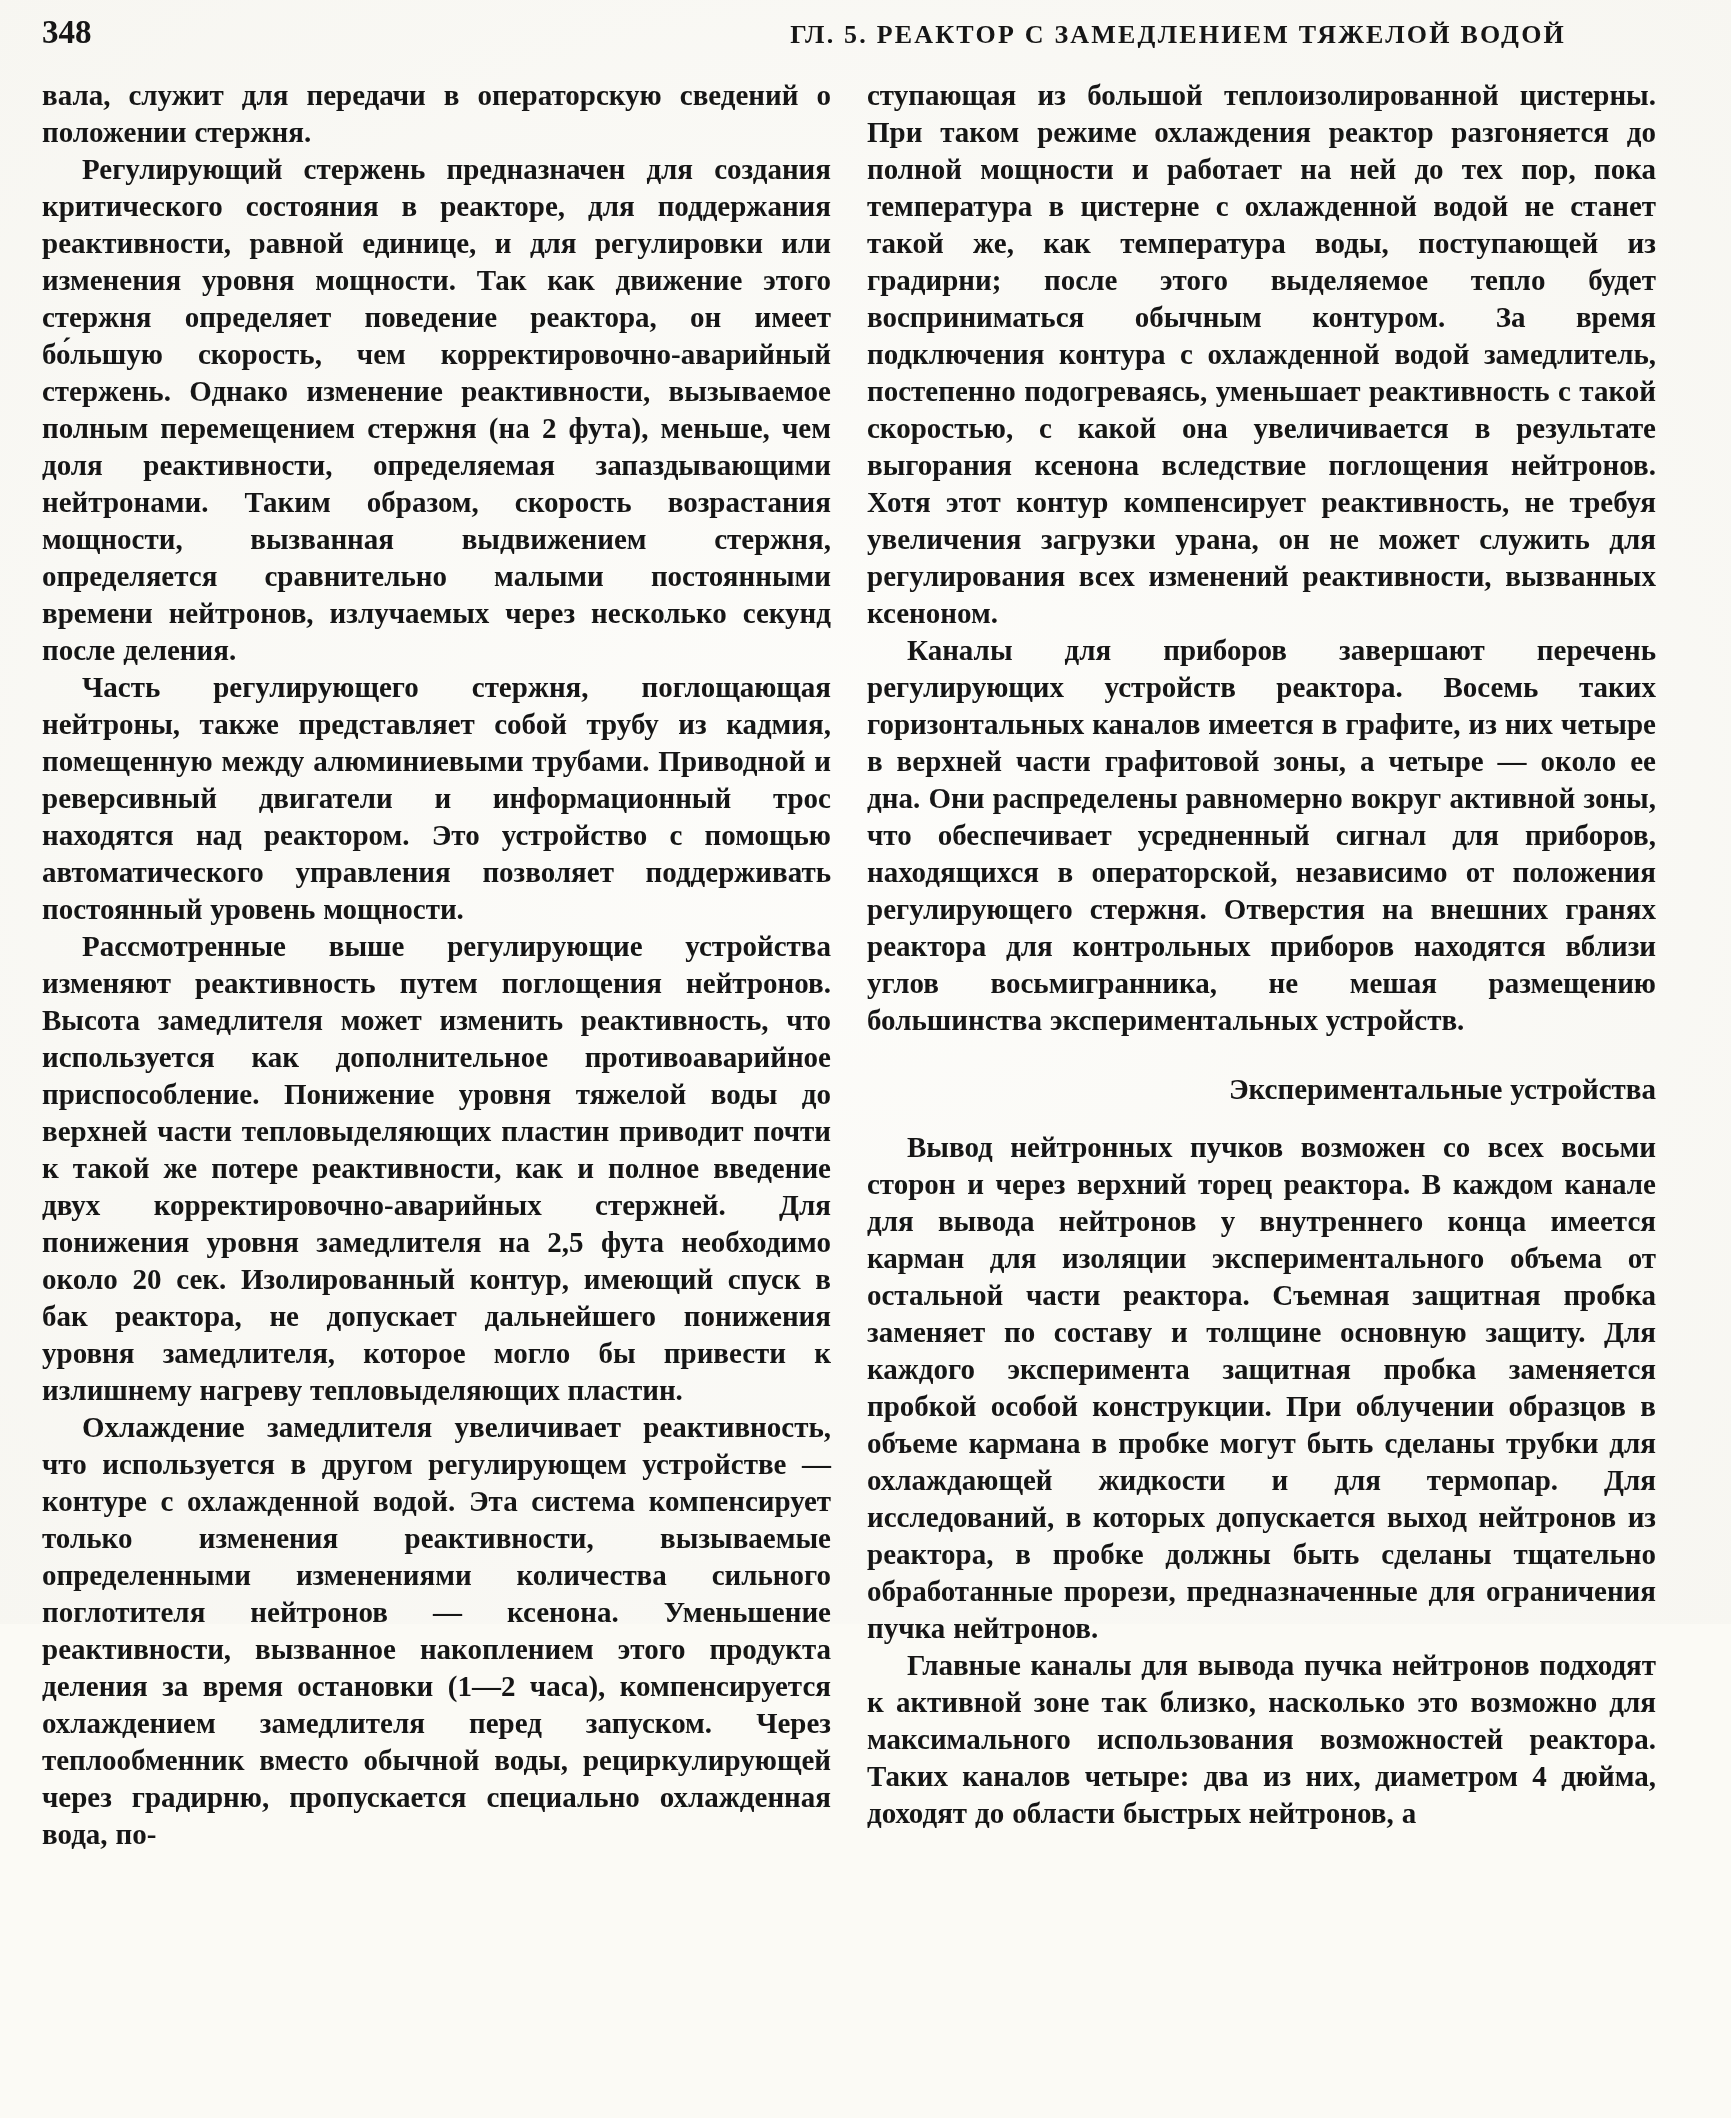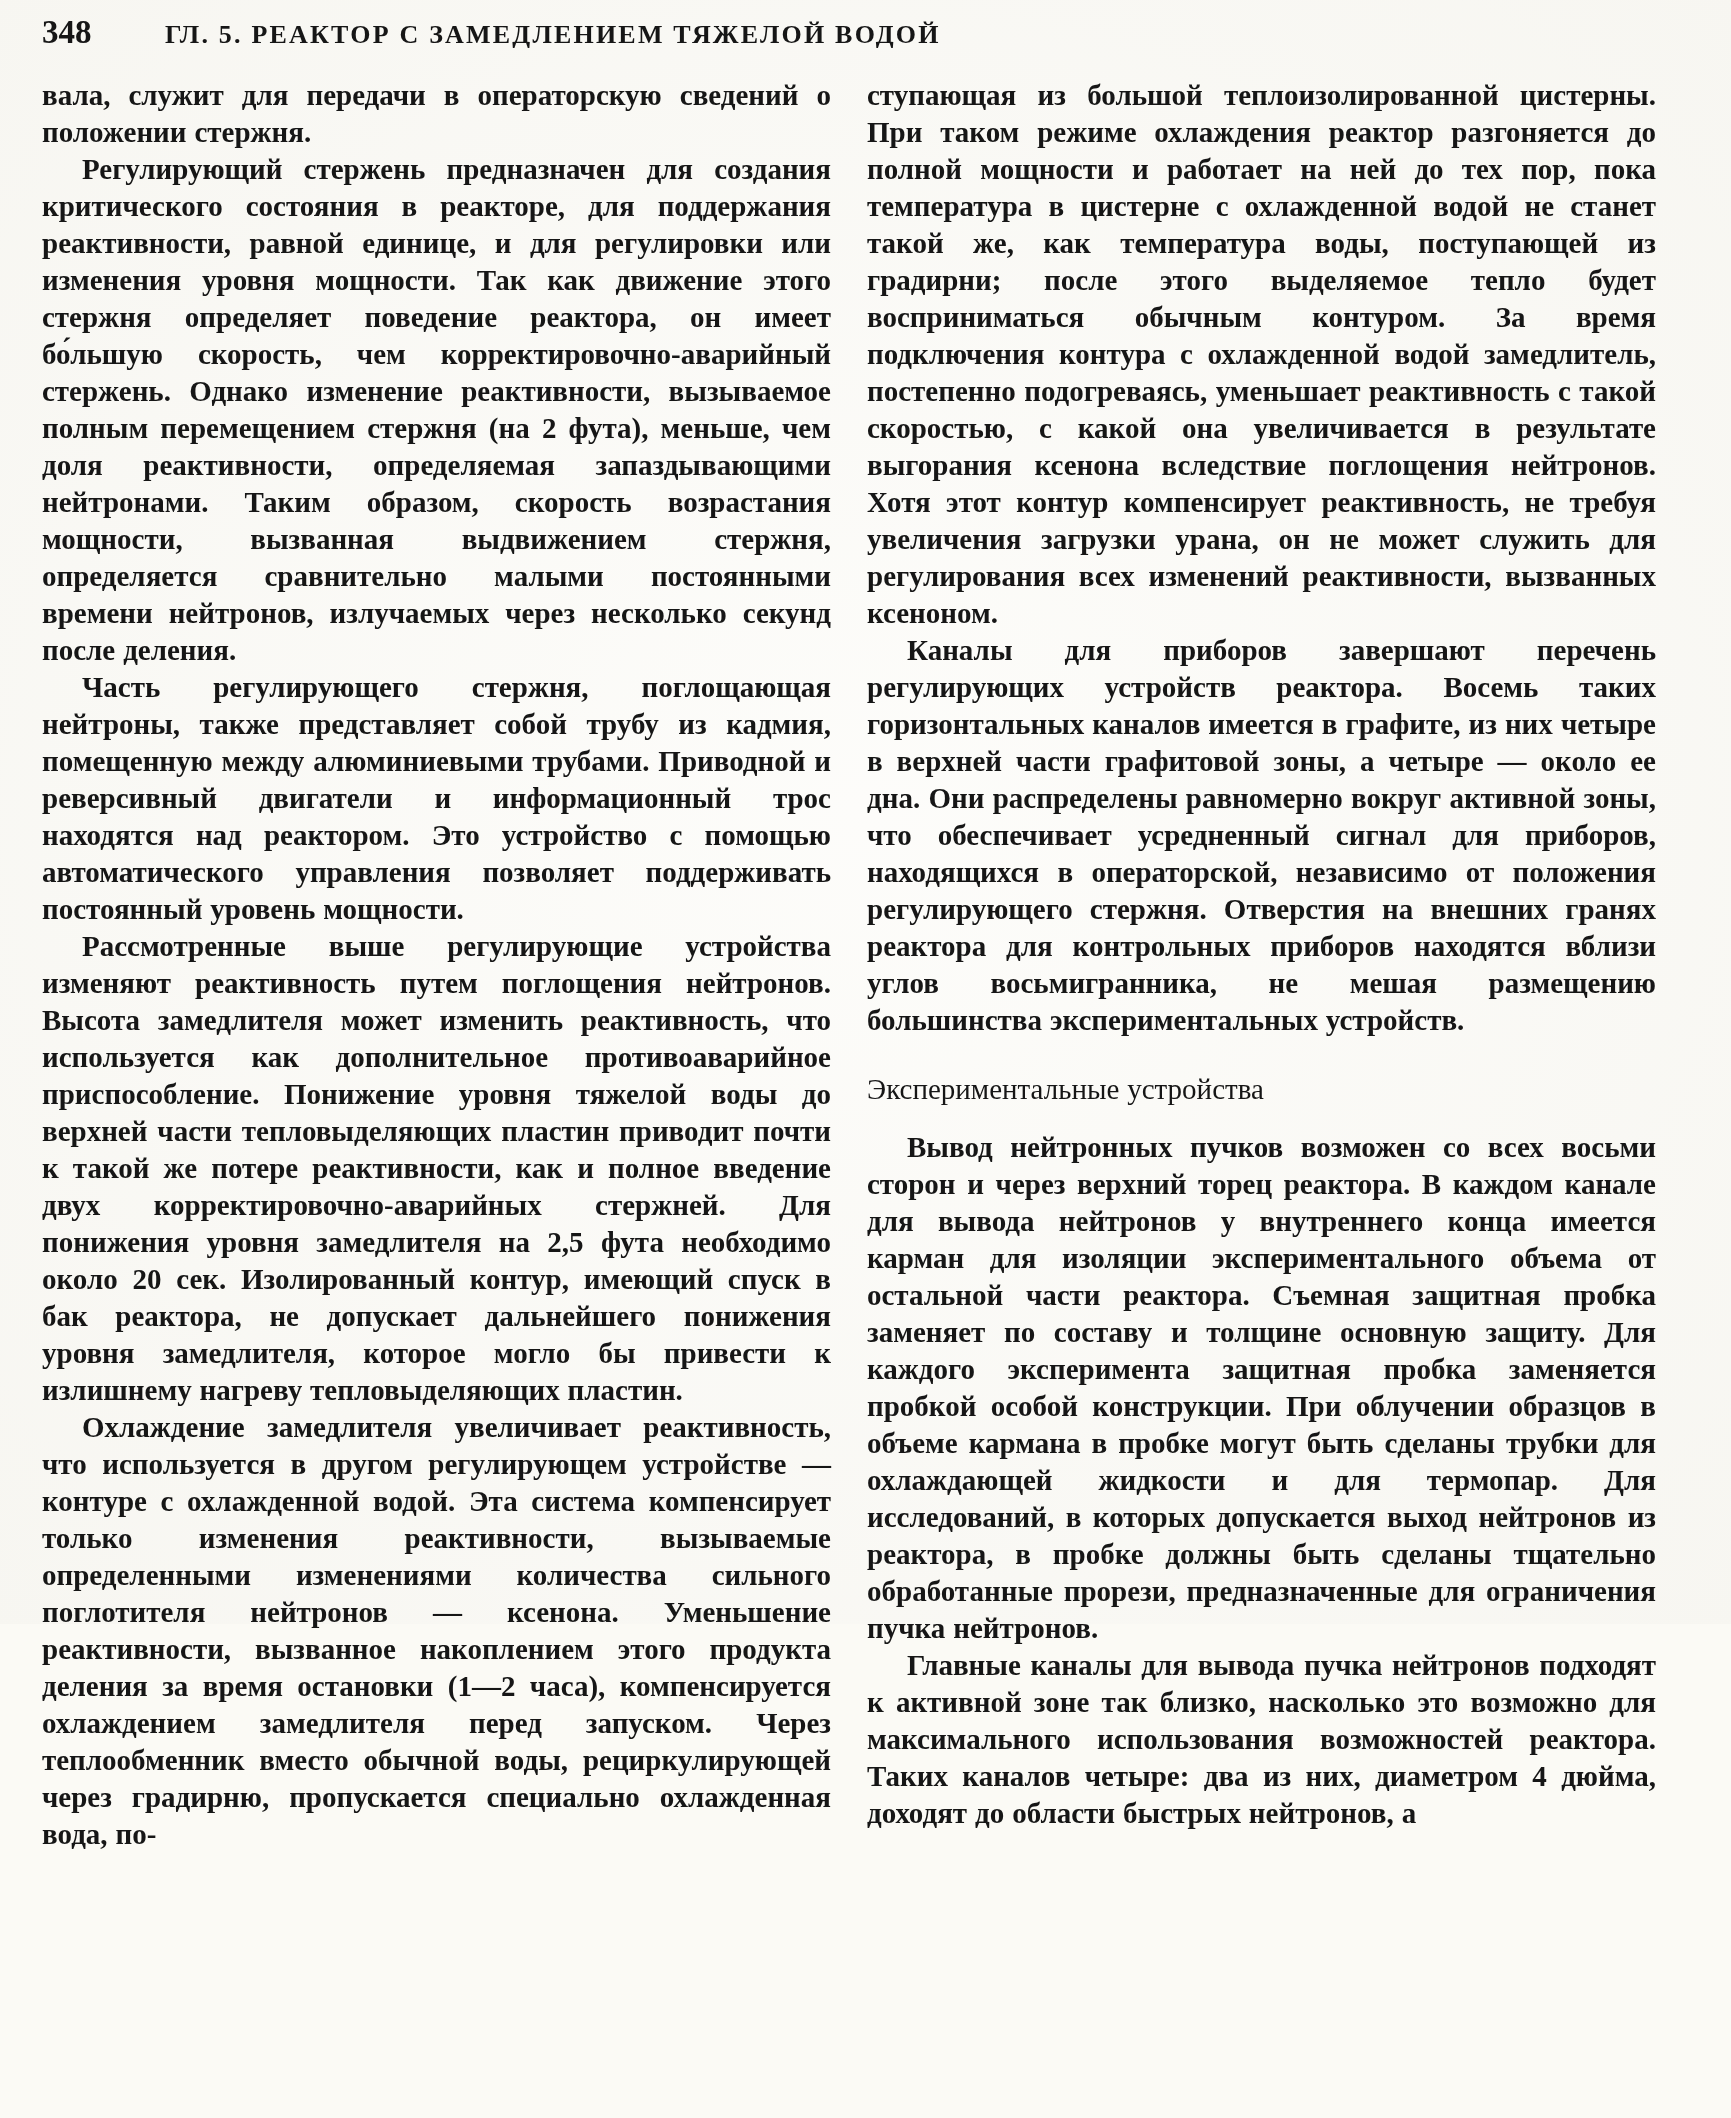--- a/index.html
+++ b/index.html
@@ -27,21 +27,21 @@
     height:45px;
   }
   .pageno{
     font-size:33px;
     font-weight:bold;
     width:123px;
     flex:0 0 auto;
   }
   .runtitle{
     flex:1;
-    text-align:left;
+    text-align:right;
     font-size:26px;
     font-weight:bold;
     letter-spacing:2.2px;
     padding-right:123px;
     white-space:nowrap;
   }
   .columns{
     display:flex;
     gap:36px;
     margin-top:17.3px;
@@ -59,24 +59,24 @@
   }
   .col p{
     margin:0;
     text-indent:40px;
   }
   .col p.continuation{
     text-indent:0;
   }
   .col h3{
     margin:32px 0 21.6px 0;
-    text-align:left;
+    text-align:right;
     font-size:29px;
     line-height:37px;
-    font-weight:normal;
+    font-weight:bold;
     text-indent:0;
   }
 </style>
 </head>
 <body>
 
 <div class="page">
   <div class="runhead">
     <div class="pageno">348</div>
     <div class="runtitle">ГЛ. 5. РЕАКТОР С ЗАМЕДЛЕНИЕМ ТЯЖЕЛОЙ ВОДОЙ</div>

